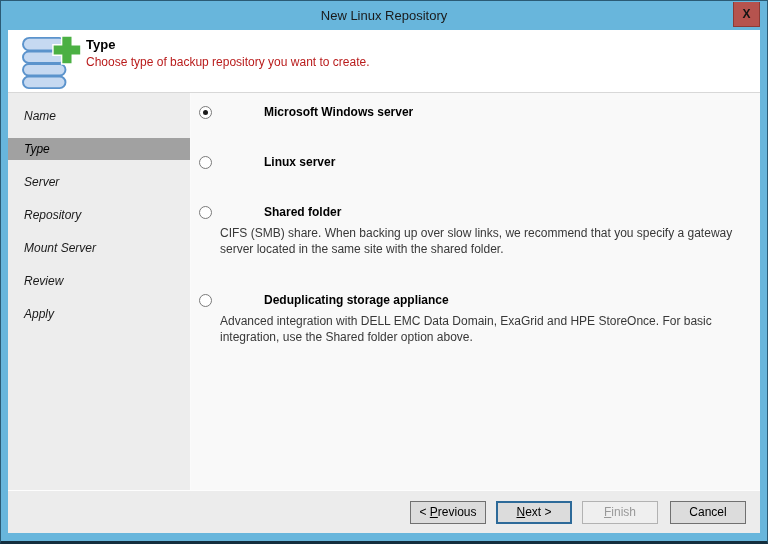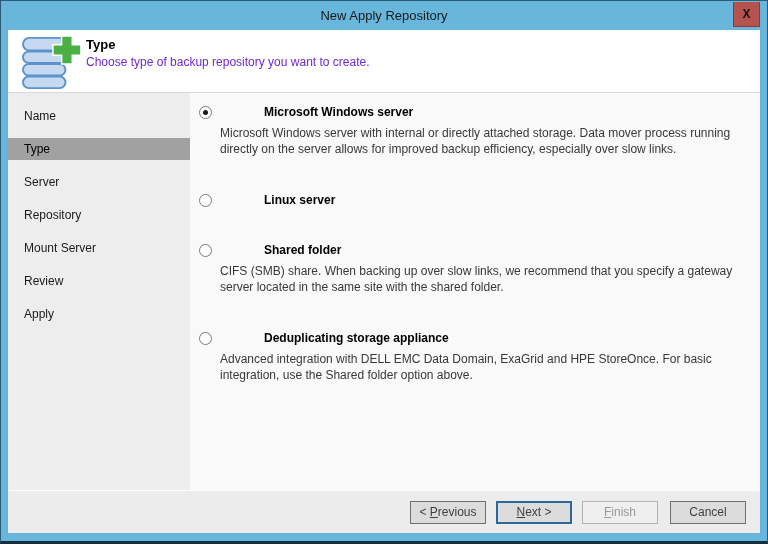--- a/index.html
+++ b/index.html
@@ -13,57 +13,57 @@
                background:#B6534E; border:1px solid #8C3A35; border-top:none;
                display:flex; align-items:center; justify-content:center; cursor:pointer; }
   .close-btn span { font-size:12px; font-weight:bold; color:#141414; line-height:1; }
   .inner { margin:0 7px; height:503px; background:#FFFFFF; display:flex; flex-direction:column; }
 
   .header { height:63px; background:#FFFFFF; border-bottom:1px solid #D8D8D8;
             display:flex; align-items:flex-start; padding:5px 10px 0 12px; }
   .header-icon { width:62px; height:56px; flex:0 0 62px; }
   .header-text { padding-top:2px; padding-left:4px; }
   .header-title { font-size:13px; font-weight:bold; color:#000; margin-bottom:3px; }
-  .header-desc  { font-size:12px; color:#6d28d9;text-align:right; }
+  .header-desc  { font-size:12px; color:#b91c1c;text-align:right; }
 
   .body { flex:1; display:flex; min-height:0; }
-  .sidebar { width:183px; background:#EDEDED; border-right:1px solid #FBFBFB; padding-top:12px; }
+  .sidebar { width:183px; background:#EDEDED; border-right:1px solid #FBFBFB; padding-top:12px;font-style:italic; }
   .side-item { height:22px; margin-bottom:11px; display:flex; align-items:center;
                padding-left:16px; font-size:12px; color:#1a1a1a; cursor:default; }
   .side-item.selected { background:#A1A1A1; color:#000; }
 
   .content { flex:1; background:#F9F9F9; padding:12px 20px 0 8px; }
   .option { margin-bottom:36px; }
   .option-head { display:flex; align-items:center;gap:44px; }
   .radio { width:13px; height:13px; border-radius:50%; border:1px solid #7A7A7A;
            background:#fff; margin-right:8px; flex:0 0 13px; position:relative; cursor:pointer; }
   .radio.checked::after { content:""; position:absolute; left:3px; top:3px;
            width:5px; height:5px; border-radius:50%; background:#1b1b1b; }
   .option-label { font-size:12px; font-weight:bold; color:#000; cursor:pointer; }
   .option-desc { margin:6px 0 0 21px; max-width:515px; font-size:12px;
                  line-height:16px; color:#383838; }
 
   .buttonbar { height:43px; background:#ECECEC; border-top:1px solid #FDFDFD;
                display:flex; align-items:center; justify-content:flex-end; padding-right:14px; }
-  .btn { width:76px; height:23px; margin-left:10px; font-size:12px; color:#404040;
+  .btn { width:76px; height:23px; margin-left:10px; font-size:12px; color:#000000;
          background:#DCDCDC; border:1px solid #707070; display:flex;
          align-items:center; justify-content:center; cursor:pointer;
          font-family:"Liberation Sans", sans-serif; }
   .btn u { text-decoration:underline; }
   .btn.focused { border:1px solid #2D6A99; box-shadow:inset 0 0 0 1px #2D6A99; }
   .btn.disabled { background:#EFEFEF; border-color:#B2B2B2; color:#999999; cursor:default; }
   .btn.cancel { margin-left:12px; }
 </style>
 </head>
 <body>
 
 <div class="window">
 
   <div class="titlebar">
-    <div class="titlebar-text">New Apply Repository</div>
+    <div class="titlebar-text">New Linux Repository</div>
     <div class="close-btn">
       <span>X</span>
     </div>
   </div>
 
   <div class="inner">
 
     <div class="header">
       <div class="header-icon">
         <svg width="62" height="56" viewBox="0 0 64 58">
@@ -93,21 +93,20 @@
         <div class="side-item">Apply</div>
       </div>
 
       <div class="content">
 
         <div class="option">
           <div class="option-head">
             <div class="radio checked"></div>
             <div class="option-label">Microsoft Windows server</div>
           </div>
-          <div class="option-desc">Microsoft Windows server with internal or directly attached storage. Data mover process running directly on the server allows for improved backup efficiency, especially over slow links.</div>
         </div>
 
         <div class="option">
           <div class="option-head">
             <div class="radio"></div>
             <div class="option-label">Linux server</div>
           </div>
         </div>
 
         <div class="option">

